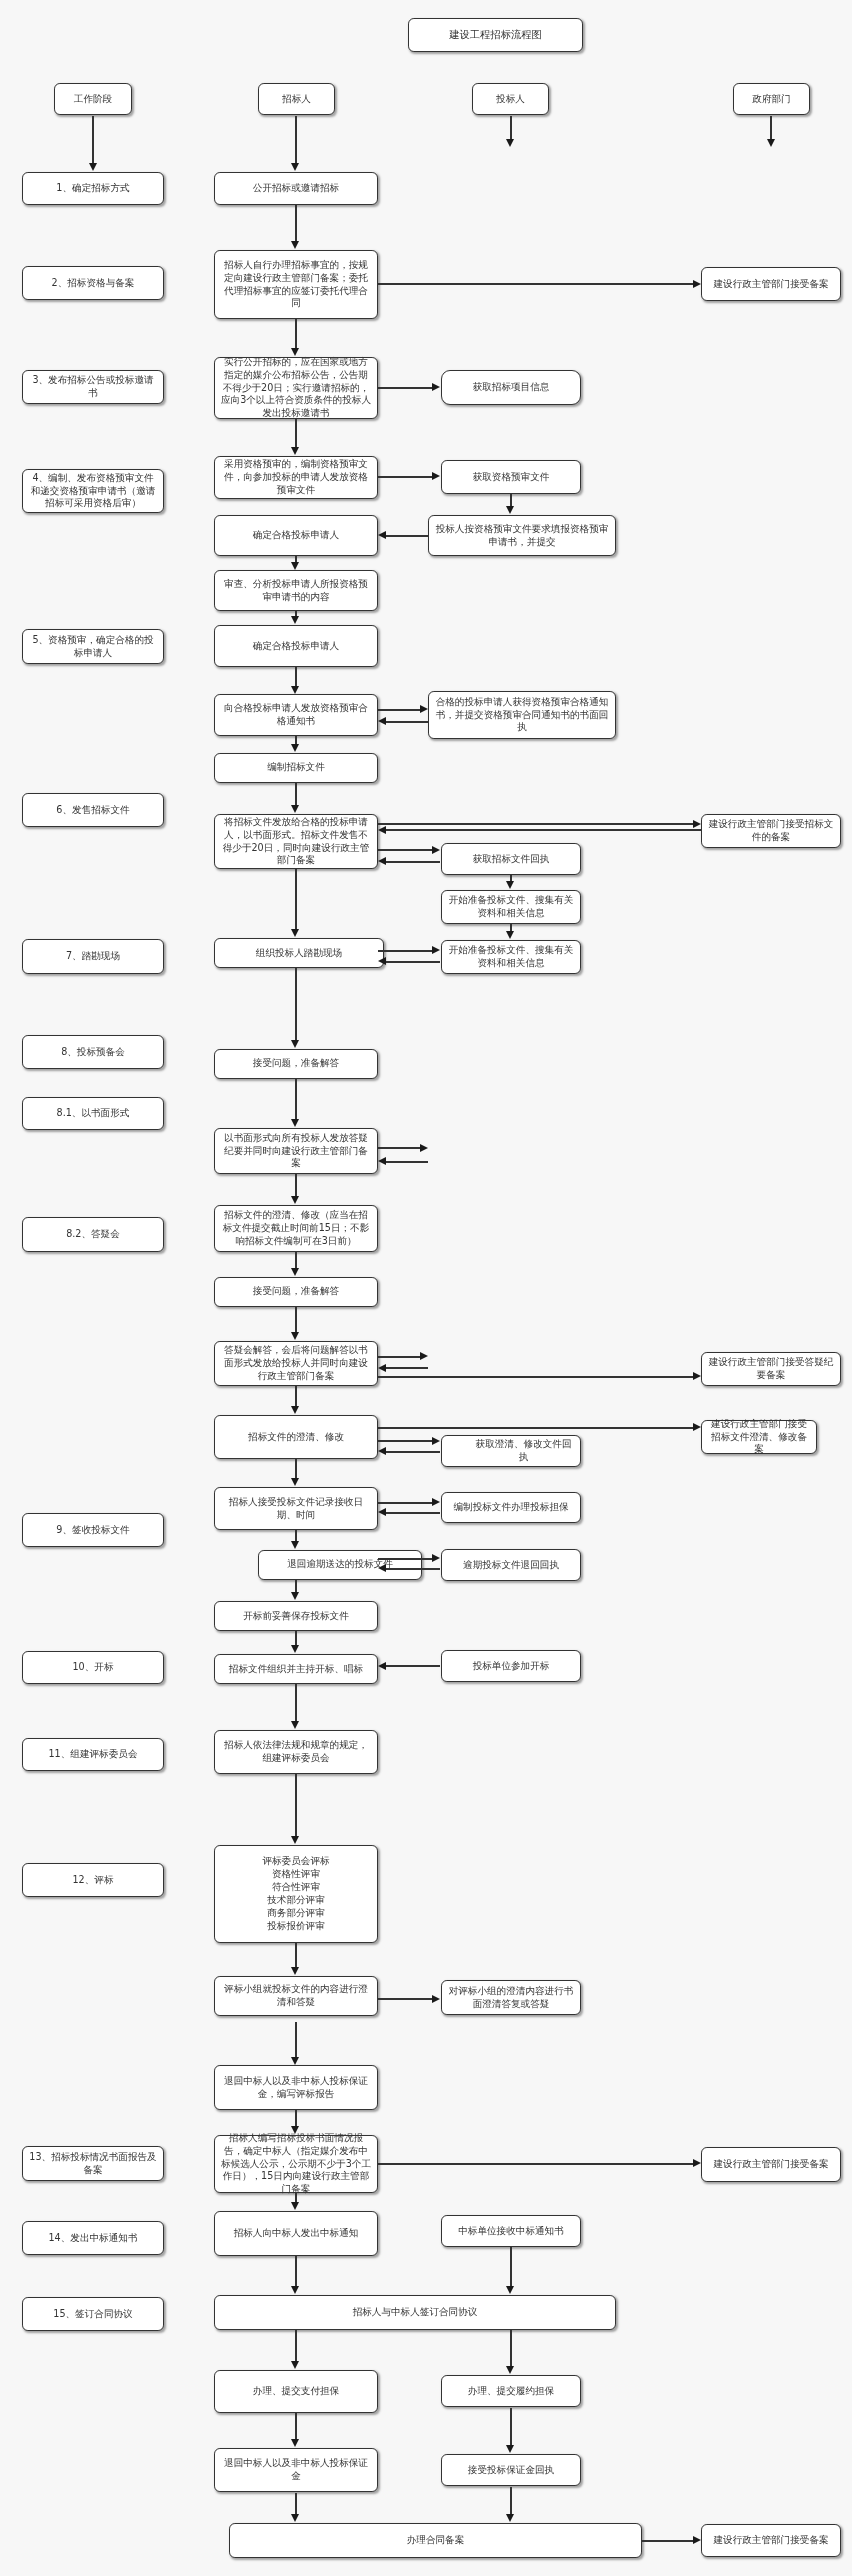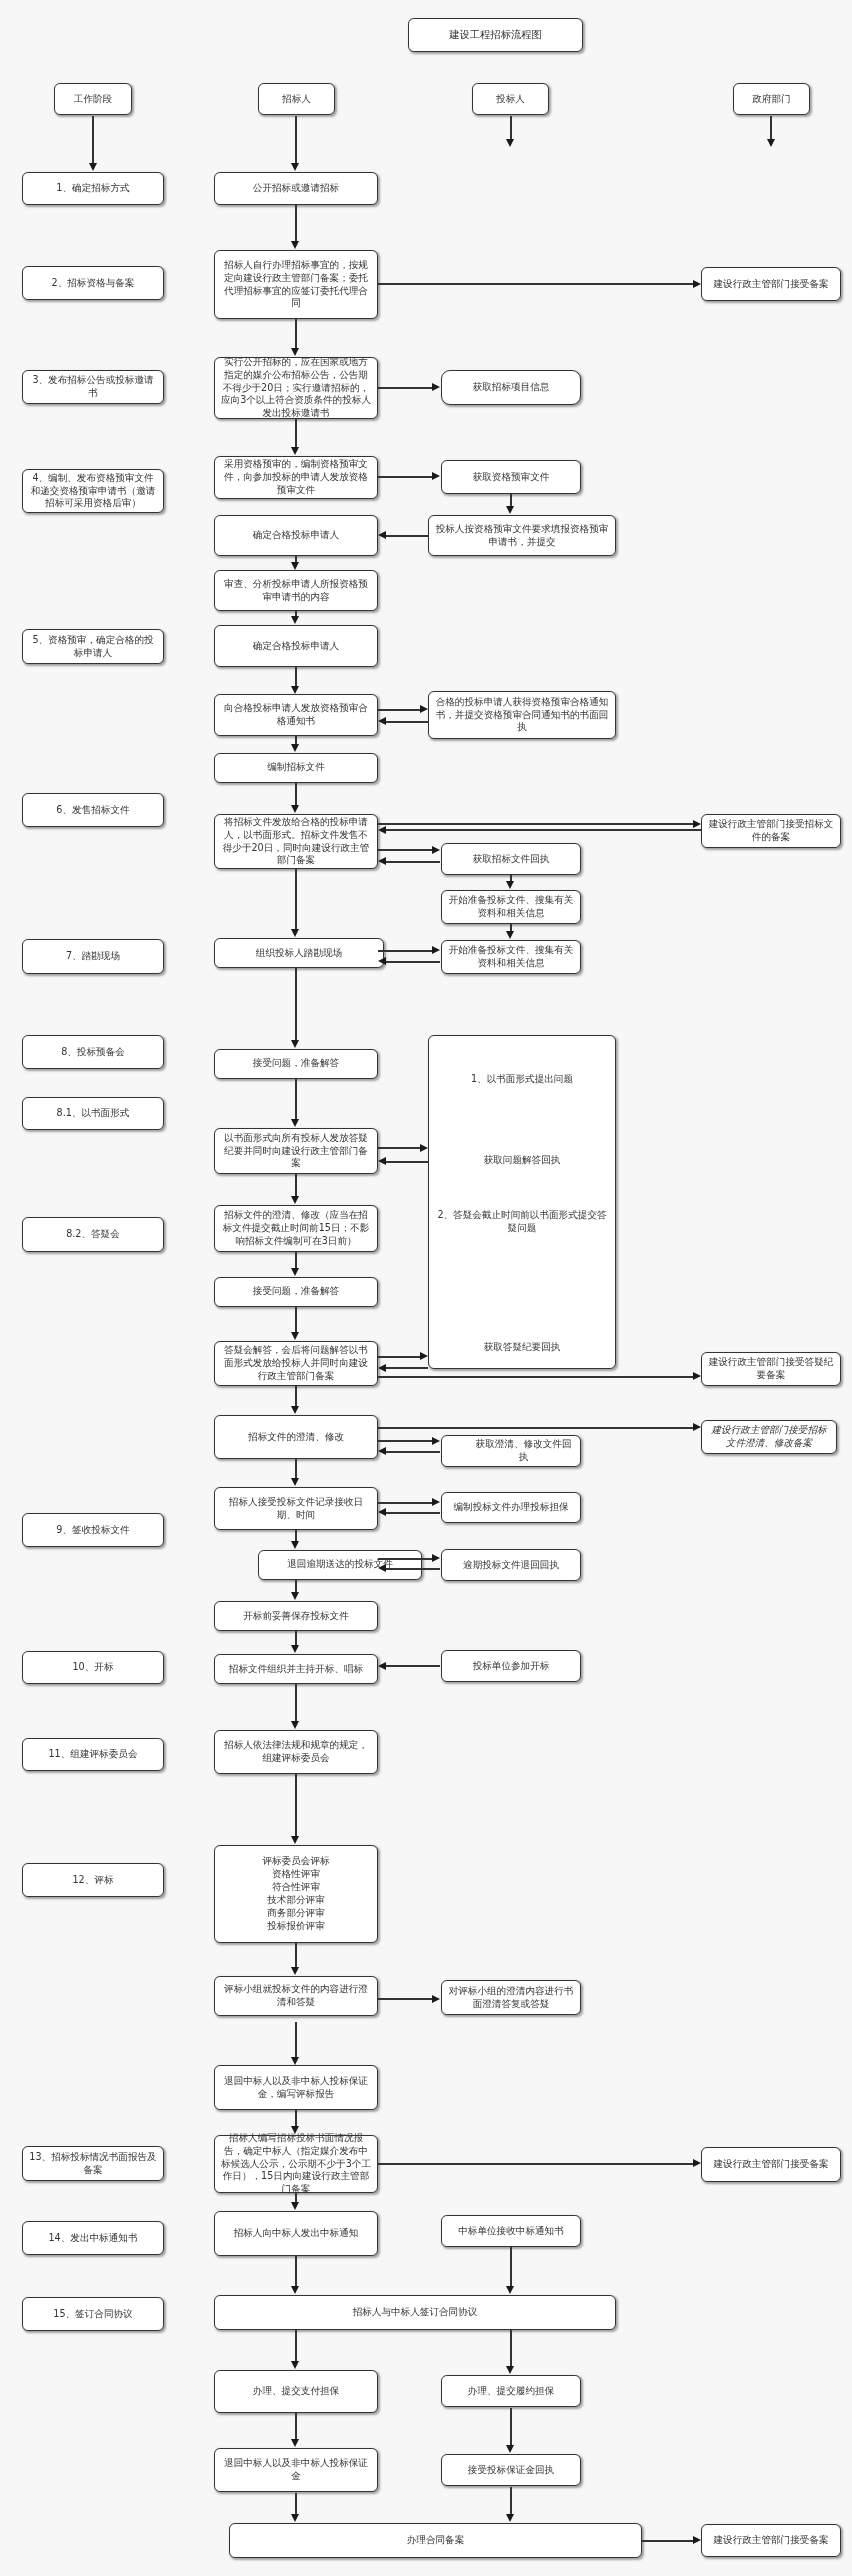--- a/index.html
+++ b/index.html
@@ -25,26 +25,20 @@
 </style>
 </head>
 <body>
 
 <div class="canvas">
   <div class="node title-node" style="left:408px;top:18.4px;width:175px;height:34px">建设工程招标流程图</div>
   <div class="node" style="left:54px;top:83px;width:78px;height:32px">工作阶段</div>
   <div class="node" style="left:258px;top:83px;width:77px;height:32px">招标人</div>
   <div class="node" style="left:472px;top:83px;width:77px;height:32px">投标人</div>
   <div class="node" style="left:733px;top:83px;width:77px;height:32px">政府部门</div>
-  <div id="qa-box" class="qa-box" style="left:428px;top:1035px;width:188px;height:334px">
-      <div class="qa-item" style="top: 37px;">1、以书面形式提出问题</div>
-      <div class="qa-item" style="top: 118px;">获取问题解答回执</div>
-      <div class="qa-item" style="top: 173px;">2、答疑会截止时间前以书面形式提交答疑问题</div>
-      <div class="qa-item" style="top: 305px;">获取答疑纪要回执</div>
-    </div>
   <div id="nodes-layer">
       <div class="node" style="left: 22px; top: 172px; width: 142px; height: 33px;">1、确定招标方式</div>
       <div class="node" style="left: 22px; top: 266px; width: 142px; height: 34px;">2、招标资格与备案</div>
       <div class="node" style="left: 22px; top: 370px; width: 142px; height: 34px;">3、发布招标公告或投标邀请书</div>
       <div class="node" style="left: 22px; top: 469px; width: 142px; height: 44px;">4、编制、发布资格预审文件和递交资格预审申请书（邀请招标可采用资格后审）</div>
       <div class="node" style="left: 22px; top: 629px; width: 142px; height: 35px;">5、资格预审，确定合格的投标申请人</div>
       <div class="node" style="left: 22px; top: 793px; width: 142px; height: 34px;">6、发售招标文件</div>
       <div class="node" style="left: 22px; top: 939px; width: 142px; height: 35px;">7、踏勘现场</div>
       <div class="node" style="left: 22px; top: 1035px; width: 142px; height: 34px;">8、投标预备会</div>
       <div class="node" style="left: 22px; top: 1097px; width: 142px; height: 33px;">8.1、以书面形式</div>
@@ -103,21 +97,21 @@
       <div class="node" style="left: 441px; top: 1492px; width: 140px; height: 31px;">编制投标文件办理投标担保</div>
       <div class="node" style="left: 441px; top: 1549px; width: 140px; height: 32px;">逾期投标文件退回回执</div>
       <div class="node" style="left: 441px; top: 1650px; width: 140px; height: 32px;">投标单位参加开标</div>
       <div class="node" style="left: 441px; top: 1980px; width: 140px; height: 35px;">对评标小组的澄清内容进行书面澄清答复或答疑</div>
       <div class="node" style="left: 441px; top: 2215px; width: 140px; height: 32px;">中标单位接收中标通知书</div>
       <div class="node" style="left: 441px; top: 2375px; width: 140px; height: 32px;">办理、提交履约担保</div>
       <div class="node" style="left: 441px; top: 2454px; width: 140px; height: 32px;">接受投标保证金回执</div>
       <div class="node" style="left: 701px; top: 267px; width: 140px; height: 34px;">建设行政主管部门接受备案</div>
       <div class="node" style="left: 701px; top: 814px; width: 140px; height: 34px;">建设行政主管部门接受招标文件的备案</div>
       <div class="node" style="left: 701px; top: 1352px; width: 140px; height: 34px;">建设行政主管部门接受答疑纪要备案</div>
-      <div class="node" style="left: 701px; top: 1420px; width: 136px; height: 34px; font-style: italic;">建设行政主管部门接受招标文件澄清、修改备案</div>
+      <div class="node" style="left: 701px; top: 1420px; width: 116px; height: 34px;">建设行政主管部门接受招标文件澄清、修改备案</div>
       <div class="node" style="left: 701px; top: 2147px; width: 140px; height: 35px;">建设行政主管部门接受备案</div>
       <div class="node" style="left: 701px; top: 2524px; width: 140px; height: 33px;">建设行政主管部门接受备案</div>
     </div>
   <div id="lines-layer">
       <div class="vline" style="left: 92px; top: 116px; height: 49px;"></div>
       <div class="arr-d" style="left: 89px; top: 163px;"></div>
       <div class="vline" style="left: 295px; top: 116px; height: 49px;"></div>
       <div class="arr-d" style="left: 291px; top: 163px;"></div>
       <div class="vline" style="left: 510px; top: 116px; height: 25px;"></div>
       <div class="arr-d" style="left: 506px; top: 139px;"></div>

